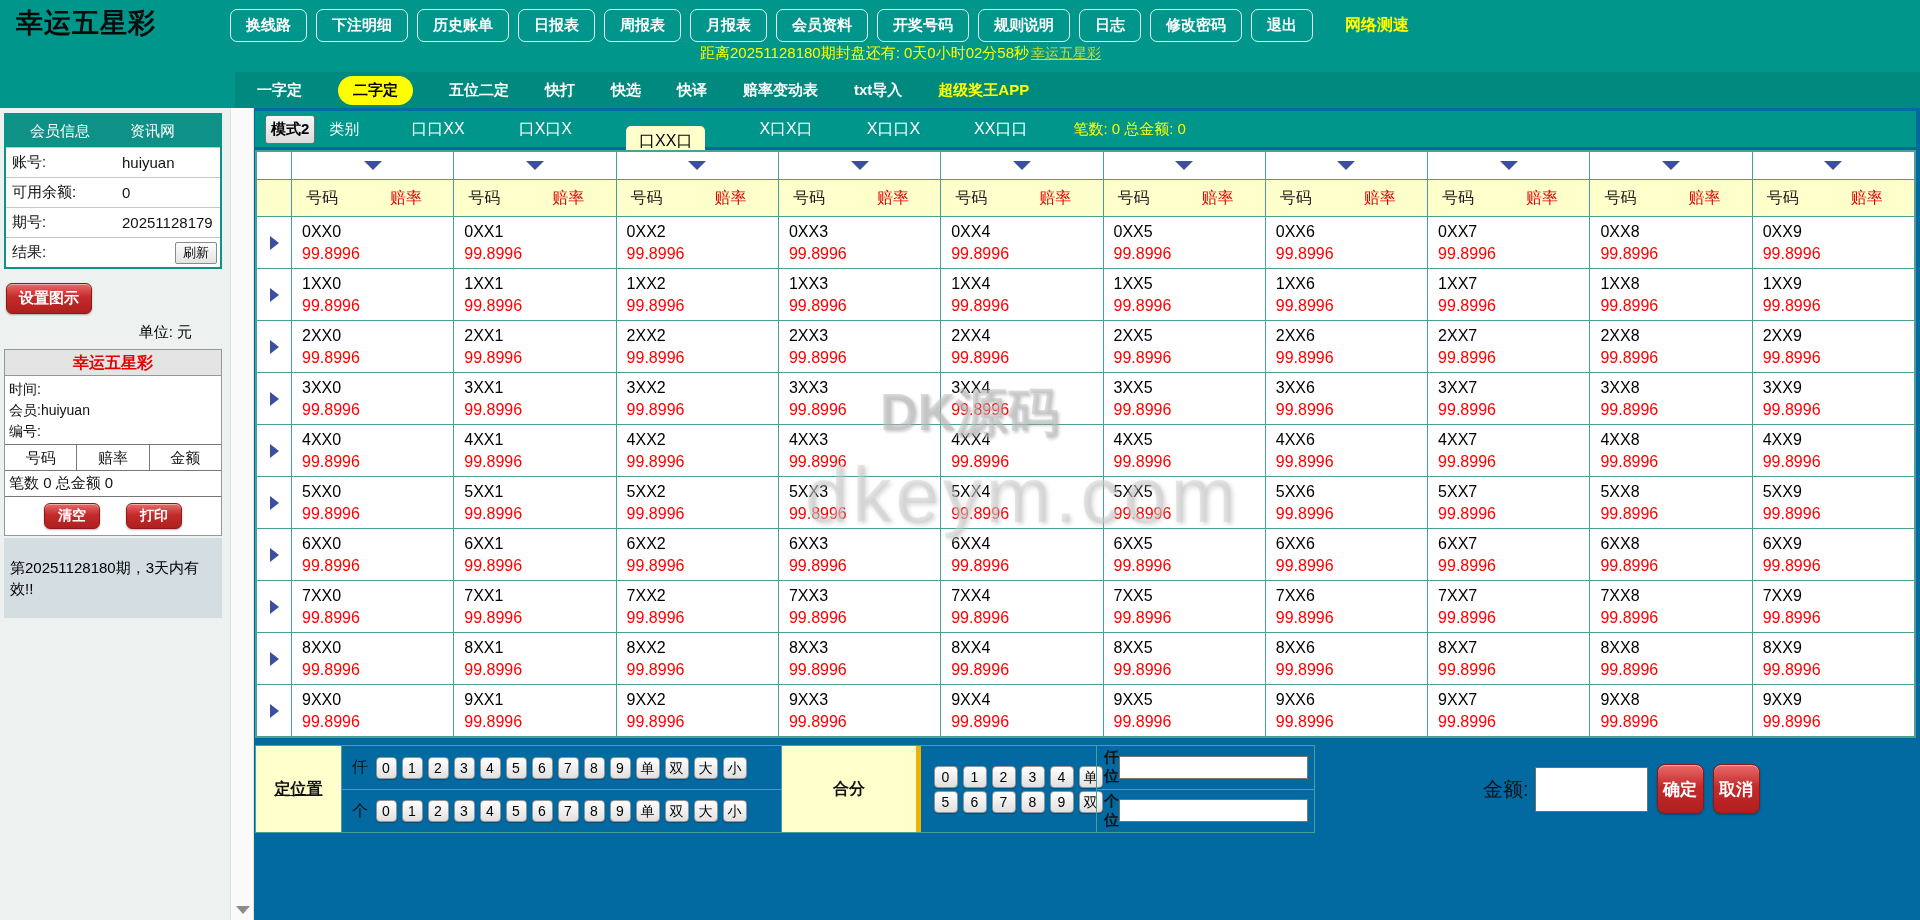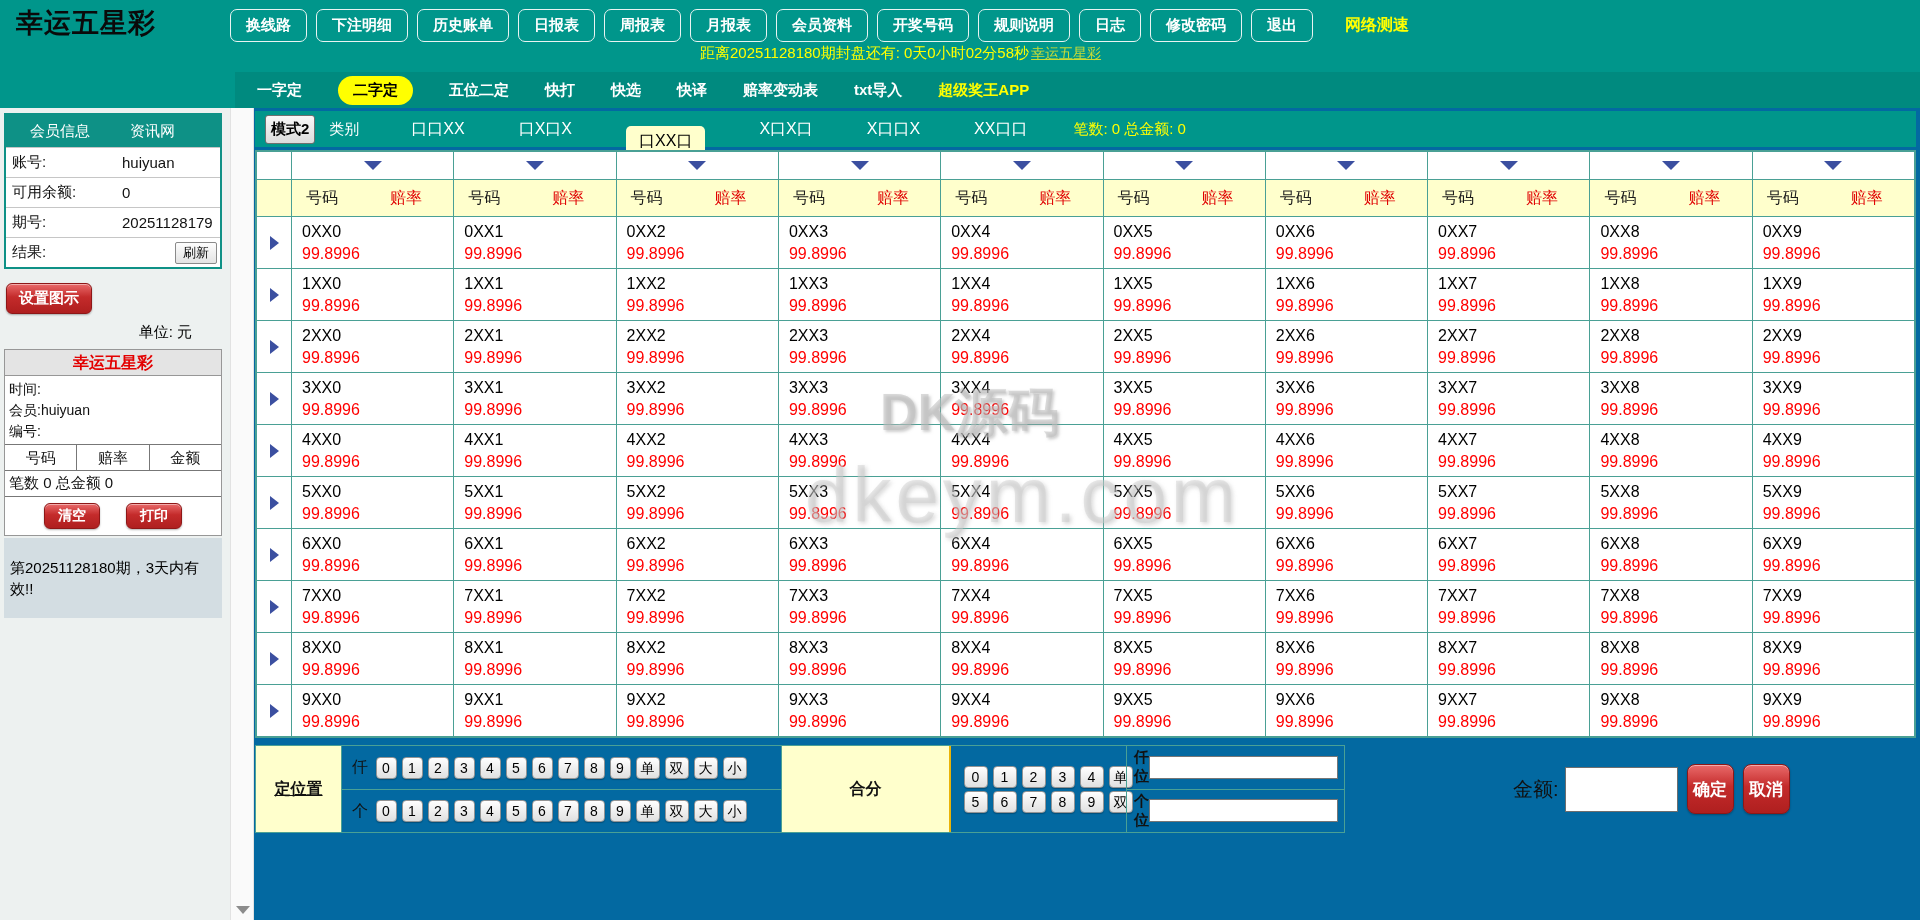--- a/index.html
+++ b/index.html
@@ -92,21 +92,21 @@
     text-shadow:2px 2px 3px rgba(160,160,160,.5); pointer-events:none; }
   .wm2 { position:absolute; top:300px; left:550px; font-size:78px; color:rgba(205,205,205,.45);
     text-shadow:2px 2px 4px rgba(170,170,170,.45); pointer-events:none; letter-spacing:4px;}
 
   
   .betpanel { margin-top:7px; display:flex; align-items:center; }
   .bp-table { display:flex; border:1px solid #4AA095; align-items:stretch; }
   .bp-ycell { background:#FFFFCC; display:flex; align-items:center; justify-content:center;
     font-weight:bold; font-size:16px; }
   .bp-pos { width:85px;text-decoration:underline; }
-  .bp-combo-label { width:170px; border-left:1px solid #4AA095; border-right:2px solid #eab308; }
+  .bp-combo-label { width:140px; border-left:1px solid #4AA095; border-right:5px solid #eab308; }
   .bp-keysec { width:440px; border-left:1px solid #4AA095; }
   .bp-keyrow { display:flex; align-items:center; height:43px; padding-left:10px; }
   .bp-keyrow + .bp-keyrow { border-top:1px solid #4AA095; }
   .bp-keyrow .rowlabel { font-size:16px; margin-right:5px; }
   .key { background:linear-gradient(#ffffff,#E0E0E0); border:1px solid #949494; border-radius:4px;
     box-shadow:0 1px 1px rgba(0,0,0,.25); font-size:14px; min-width:21px; height:22px; line-height:20px;
     text-align:center; padding:0 4px; margin:0 2.5px; cursor:pointer; font-family:inherit; }
   .bp-combokeys { width:175px; display:flex; flex-direction:column; justify-content:center; gap:3px; padding-left:10px; }
   .combo-row { display:flex; }
   .combo-row .key { min-width:24px; }

